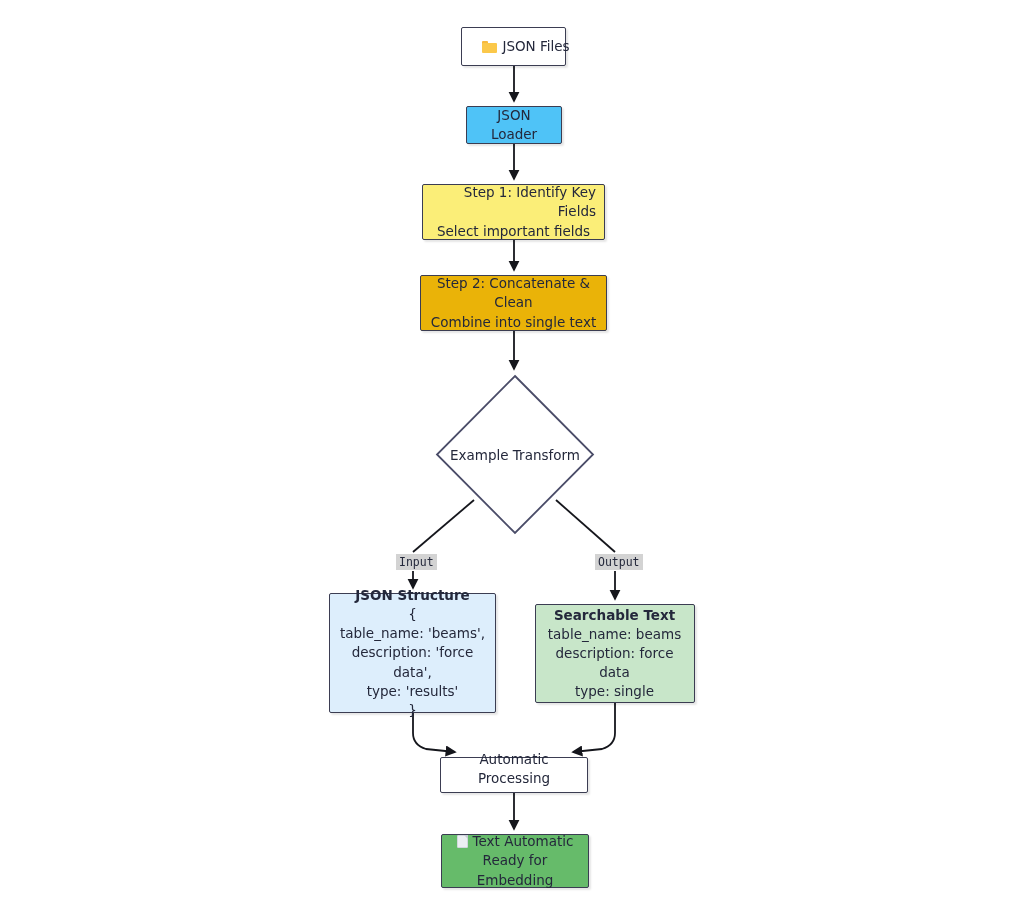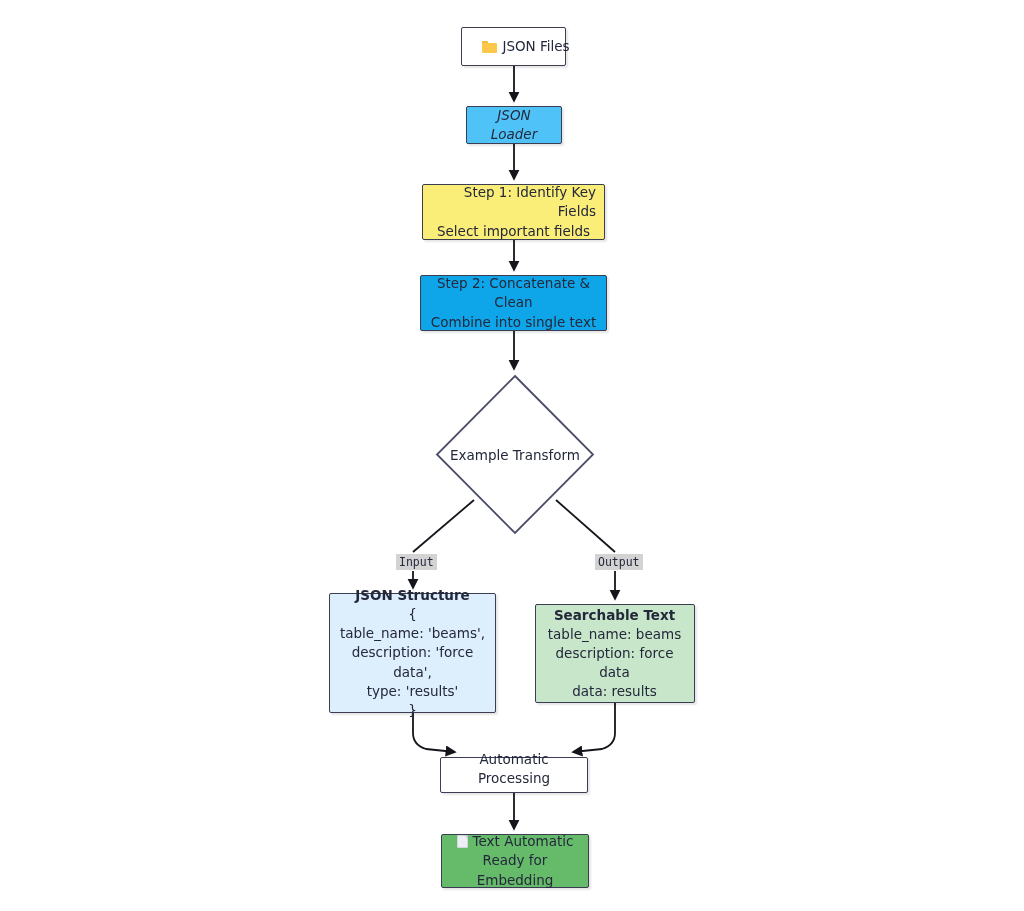--- a/index.html
+++ b/index.html
@@ -57,32 +57,31 @@
   #node-json-files {
     left: 461px; top: 27px;
     width: 105px; height: 39px;
     background: #ffffff;
     padding-left: 33px;
   }
   #node-json-loader {
     left: 466px; top: 106px;
     width: 96px; height: 38px;
     background: #4fc3f7;
-    font-style: italic;
   }
   #node-step1 {
     left: 422px; top: 184px;
     width: 183px; height: 56px;
     background: #fbee78;
     text-align: right;
   }
   #node-step2 {
     left: 420px; top: 275px;
     width: 187px; height: 56px;
-    background: #0ea5e9;
+    background: #eab308;
   }
   #node-json-structure {
     left: 329px; top: 593px;
     width: 167px; height: 120px;
     background: #ddeefc;
   }
   #node-searchable-text {
     left: 535px; top: 604px;
     width: 160px; height: 99px;
     background: #c8e6c9;
@@ -253,21 +252,21 @@
     <div>table_name: 'beams',</div>
     <div>description: 'force data',</div>
     <div>type: 'results'</div>
     <div>}</div>
   </div>
 
   <div class="node" id="node-searchable-text">
     <div class="title-line">Searchable Text</div>
     <div>table_name: beams</div>
     <div>description: force data</div>
-    <div>data: results</div>
+    <div>type: single</div>
   </div>
 
   <div class="node" id="node-auto-processing">
     <div>Automatic Processing</div>
   </div>
 
   <div class="node" id="node-text-document">
     <div class="row-line">
       <span class="icon-inline doc-icon">
         <span class="page"></span><span class="fold"></span>

